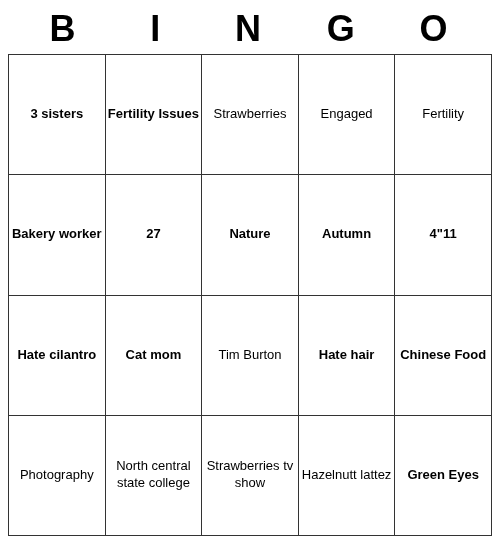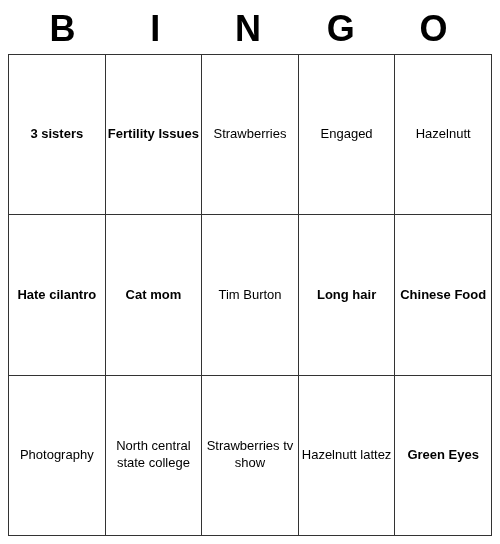--- a/index.html
+++ b/index.html
@@ -71,27 +71,34 @@
     <span>O</span>
   </div>
 
 <table class="bingo-grid">
   <tbody id="grid-body">
   <tr>
         <td class="cell-medium">3 sisters</td>
         <td class="cell-medium">Fertility Issues</td>
         <td>Strawberries</td>
         <td>Engaged</td>
-        <td>Hazelnutt</td>
+        <td>Fertility</td>
+      </tr>
+      <tr>
+        <td class="cell-medium">Bakery worker</td>
+        <td class="cell-large">27</td>
+        <td class="cell-medium">Nature</td>
+        <td class="cell-medium">Autumn</td>
+        <td class="cell-large">4"11</td>
       </tr>
       <tr>
         <td class="cell-medium">Hate cilantro</td>
         <td class="cell-large">Cat mom</td>
         <td>Tim Burton</td>
-        <td class="cell-large">Long hair</td>
+        <td class="cell-large">Hate hair</td>
         <td class="cell-medium">Chinese Food</td>
       </tr>
       <tr>
         <td class="cell-small">Photography</td>
         <td class="cell-small">North central state college</td>
         <td class="cell-small">Strawberries tv show</td>
         <td class="cell-small">Hazelnutt lattez</td>
         <td class="cell-large">Green Eyes</td>
       </tr>
     </tbody>

